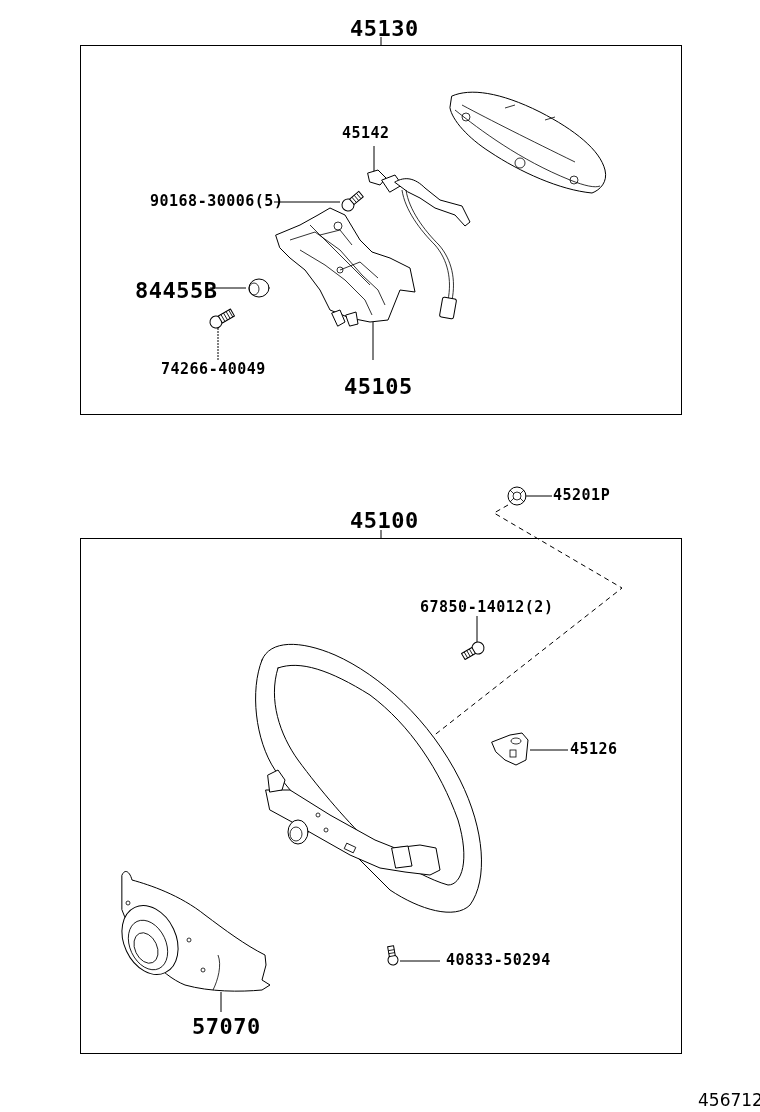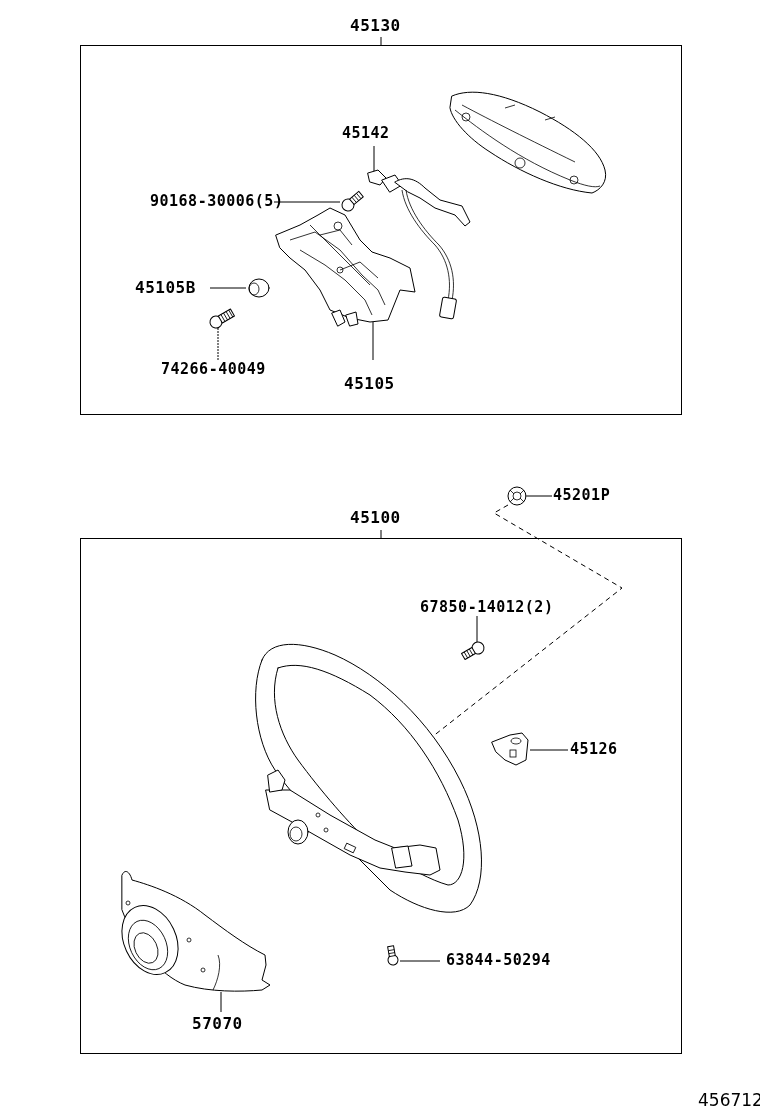--- a/index.html
+++ b/index.html
@@ -1,21 +1,21 @@
 <!DOCTYPE html>
 <html><head>
   <meta charset="utf-8">
   <style>
     html, body { margin: 0; padding: 0; background: #ffffff; }
     body { width: 760px; height: 1112px; position: relative; overflow: hidden;
            font-family: "DejaVu Sans Mono", "Liberation Mono", monospace; color: #000; }
     .frame { position: absolute; border: 1px solid #000; box-sizing: border-box; }
     .lbl { position: absolute; font-weight: bold; font-size: 15px; letter-spacing: 0.5px;
            white-space: nowrap; line-height: 1; }
-    .lbl.big { font-size: 16px; }
+    .lbl.big { font-size: 22px; }
     .ref { position: absolute; font-size: 17px; font-family: "DejaVu Sans", sans-serif;
            white-space: nowrap; }
     svg.art { position: absolute; left: 0; top: 0; }
     .part { fill: #fff; stroke: #000; stroke-width: 1; stroke-linejoin: round; stroke-linecap: round; }
     .thin { fill: none; stroke: #000; stroke-width: 0.8; }
     .leader { stroke: #000; stroke-width: 1; fill: none; }
     .dash { stroke: #000; stroke-width: 1; fill: none; stroke-dasharray: 5 4; }
   </style>
 </head>
 <body>
@@ -144,24 +144,24 @@
     <circle class="thin" cx="128" cy="903" r="2"></circle>
     <circle class="thin" cx="189" cy="940" r="2"></circle>
     <circle class="thin" cx="203" cy="970" r="2"></circle>
   </g>
   <line class="leader" x1="221" y1="992" x2="221" y2="1012"></line>
 </svg>
 
 <div class="lbl big" style="left:350px; top:18px;">45130</div>
 <div class="lbl" style="left:342px; top:126px;">45142</div>
 <div class="lbl" style="left:150px; top:194px;">90168-30006(5)</div>
-<div class="lbl big" style="left:135px; top:280px;">45105B</div>
+<div class="lbl big" style="left:135px; top:280px;">84455B</div>
 <div class="lbl" style="left:161px; top:362px;">74266-40049</div>
 <div class="lbl big" style="left:344px; top:376px;">45105</div>
 
 <div class="lbl big" style="left:350px; top:510px;">45100</div>
 <div class="lbl" style="left:553px; top:488px;">45201P</div>
 <div class="lbl" style="left:420px; top:600px;">67850-14012(2)</div>
 <div class="lbl" style="left:570px; top:742px;">45126</div>
-<div class="lbl" style="left:446px; top:953px;">63844-50294</div>
+<div class="lbl" style="left:446px; top:953px;">40833-50294</div>
 <div class="lbl big" style="left:192px; top:1016px;">57070</div>
 
 <div class="ref" style="left:698px; top:1090px;">456712</div>
 
 </body></html>

